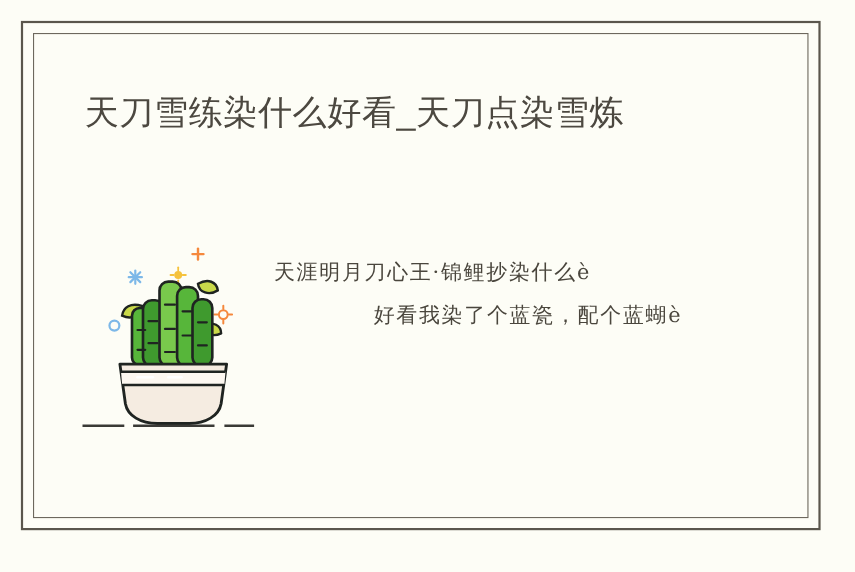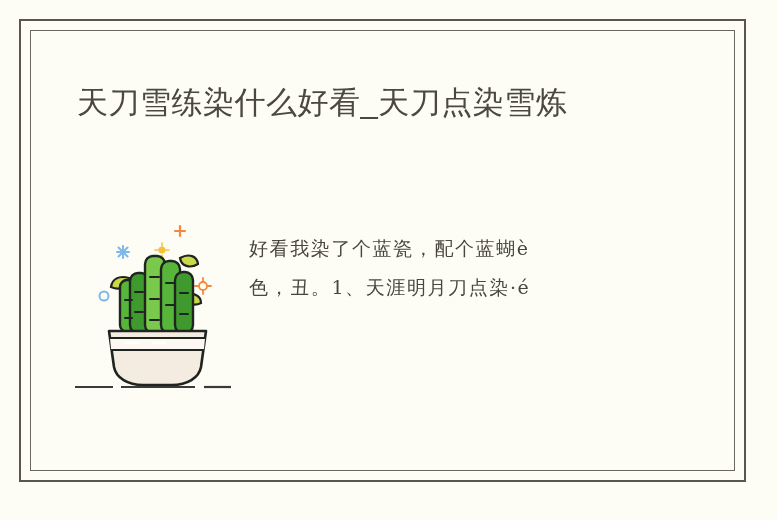--- a/index.html
+++ b/index.html
@@ -70,21 +70,21 @@
     font-family: "DejaVu Serif", "Liberation Serif", serif;
     font-size: 19px;
     line-height: 39px;
     color: #4a463d;
     text-align: justify;
     text-justify: inter-character;
     letter-spacing: 1.6px;
     word-break: break-all;
   }
   #body-text .ln { display: block; white-space: nowrap; }
-  #body-text .ln.c   { }
+  #body-text .ln.c   { text-align: center; }
   #body-text .ln.l   { text-align: left; }
 </style>
 </head>
 <body>
 
 <div id="card">
   <div id="card-inner"></div>
 
   <div id="title">天刀雪练染什么好看_天刀点染雪炼</div>
 
@@ -169,17 +169,17 @@
       <g stroke="#3a3a36" stroke-width="2.2" stroke-linecap="butt">
         <line x1="2" y1="170" x2="40" y2="170"></line>
         <line x1="48" y1="170" x2="122" y2="170"></line>
         <line x1="131" y1="170" x2="158" y2="170"></line>
       </g>
 
     </svg>
   </div>
 
   <div id="body-text">
+    <span class="ln l">天涯明月刀心王·锦鲤抄染什么è</span>
     <span class="ln c">好看我染了个蓝瓷，配个蓝蝴è</span>
-    <span class="ln c">色，丑。1、天涯明月刀点染·é</span>
   </div>
 
 </div>
 
 </body></html>

